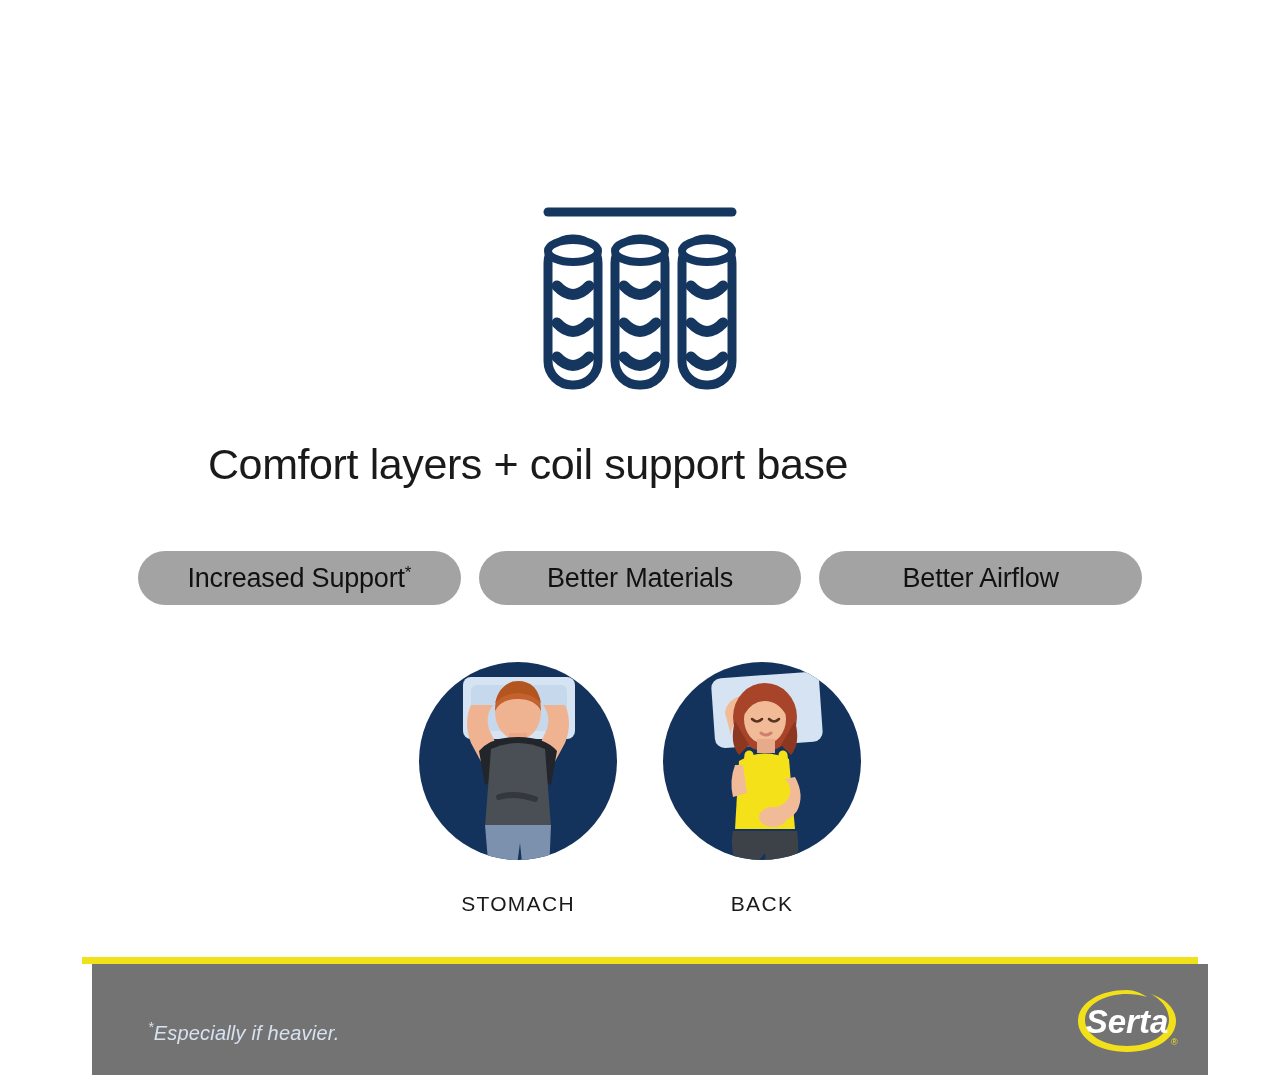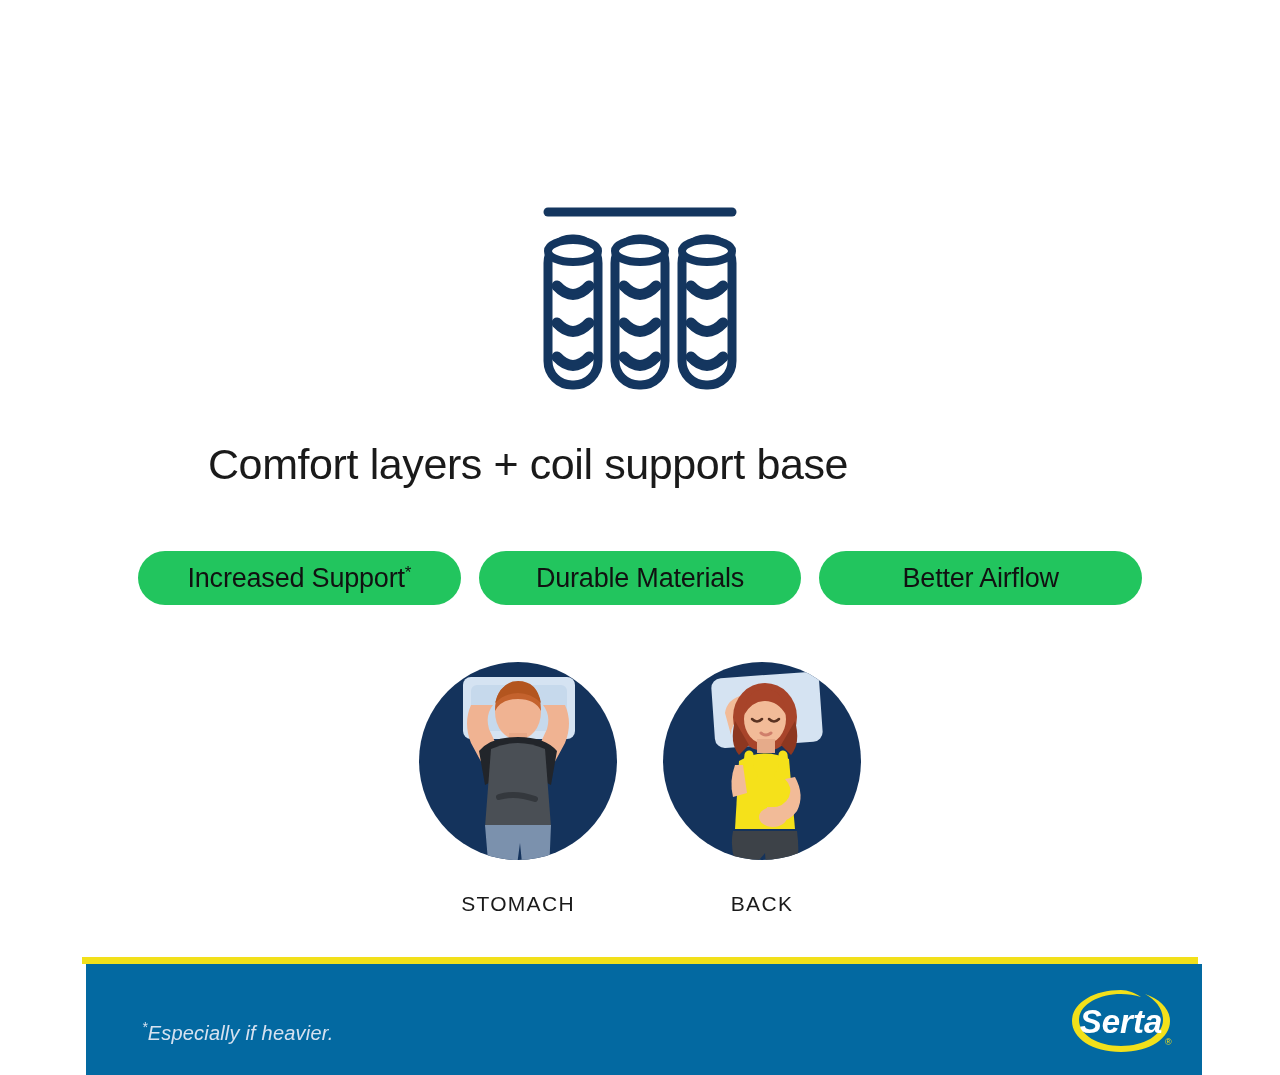--- a/index.html
+++ b/index.html
@@ -60,21 +60,21 @@
     left:138px; top:551px;
     width:1004px; height:54px;
     display:flex;
     justify-content:space-between;
     align-items:center;
   }
   .pill {
     flex:1 1 0;
     height:54px;
     margin:0 9px;
-    background:#22c55e;
+    background:#a3a3a3;
     border-radius:27px;
     display:flex;
     align-items:center;
     justify-content:center;
     color:#111111;
     font-size:27px;
     font-weight:normal;
     letter-spacing:-0.2px;
     white-space:nowrap;
   }
@@ -118,23 +118,23 @@
 
   
   .footer-accent {
     position:absolute;
     left:82px; top:957px;
     width:1116px; height:7px;
     background:#f2e01a;
   }
   .footer {
     position:absolute;
-    left:86px; top:964px;
+    left:92px; top:964px;
     width:1116px; height:111px;
-    background:#0369a1;
+    background:#737373;
   }
   .footnote {
     position:absolute;
     left:56px; top:58px;
     font-style:italic;
     font-size:20px;
     color:#d7e2f0;
     letter-spacing:0.2px;
   }
   .footnote .star { font-size:14px; vertical-align:super; line-height:0; }
@@ -184,21 +184,21 @@
   </div>
 
   <div class="tagline">Comfort layers + coil support base</div>
 
   <div class="pills">
     <div class="pill">
       <span class="label-text">Increased Support</span>
         <span class="sup">*</span>
     </div>
     <div class="pill">
-      <span class="label-text">Durable Materials</span>
+      <span class="label-text">Better Materials</span>
         <span class="sup"></span>
     </div>
     <div class="pill">
       <span class="label-text">Better Airflow</span>
         <span class="sup"></span>
     </div>
   </div>
 
   <div class="positions">
 

